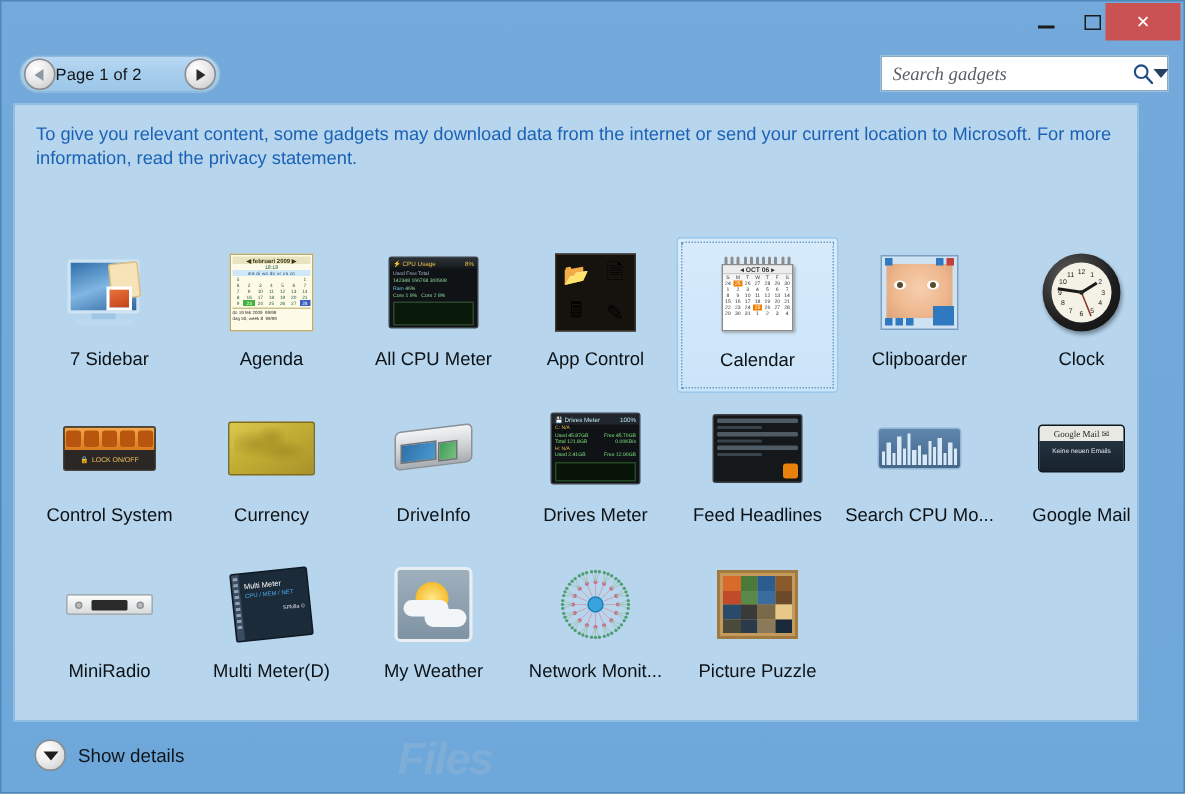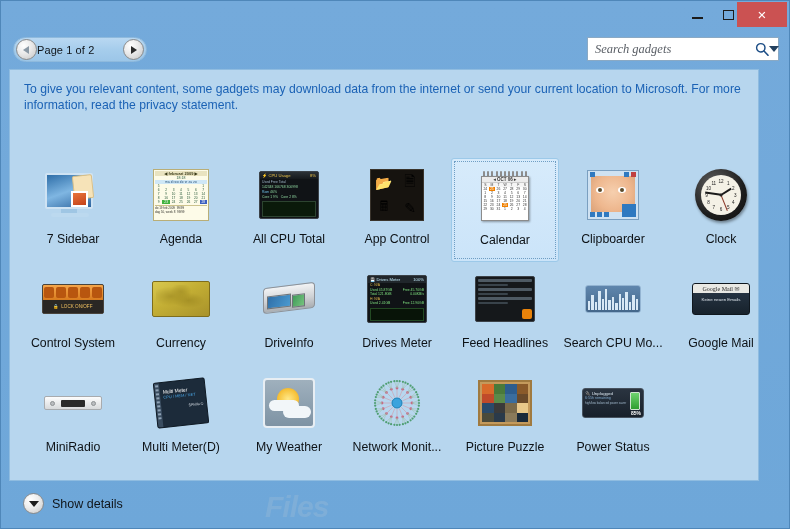--- a/index.html
+++ b/index.html
@@ -402,21 +402,21 @@
                 <span>⚡ CPU Usage</span>
                 <span>8%</span>
               </div>
       <div class="cb"><span style="color:#9fb6c8">Used Free Total</span><br>
       142348 166768 300998<br>
       <span style="color:#6fc0e8">Ram</span> 46%<br>
       Core 1 9% &nbsp; Core 2 8%</div>
               <div class="graph"></div>
             </div>
           </div>
-          <div class="label">All CPU Total</div>
+          <div class="label">All CPU Meter</div>
         </div>
         <div class="cell">
           <div class="thumb">
             <div class="t-applaunch">
               <div>📂</div>
               <div>🗎</div>
               <div>🖩</div>
               <div>✎</div>
             </div>
           </div>
@@ -858,34 +858,20 @@
                 <i style="background:#e8c88a"></i>
                 <i style="background:#4a4a3a"></i>
                 <i style="background:#2a3a4a"></i>
                 <i style="background:#8a7a5a"></i>
                 <i style="background:#1a2a3a"></i>
               </div>
             </div>
           </div>
           <div class="label">Picture Puzzle</div>
         </div>
-        <div class="cell">
-          <div class="thumb">
-            <div class="t-power">
-              <div class="pt">🔌 Unplugged</div>
-      <div class="ps">6:55h remaining</div>
-              <div class="pr">
-                <span>high/low  balanced  power saver</span>
-              </div>
-      <div class="bat"></div>
-              <div class="pct">85%</div>
-            </div>
-          </div>
-          <div class="label">Power Status</div>
-        </div>
       </div>
   </div>
 
   <div id="footer">
     <div id="show-details">
       <span id="details-chevron">
         <span class="caret-blk"></span>
       </span>
       <span id="details-label">Show details</span>
     </div>

